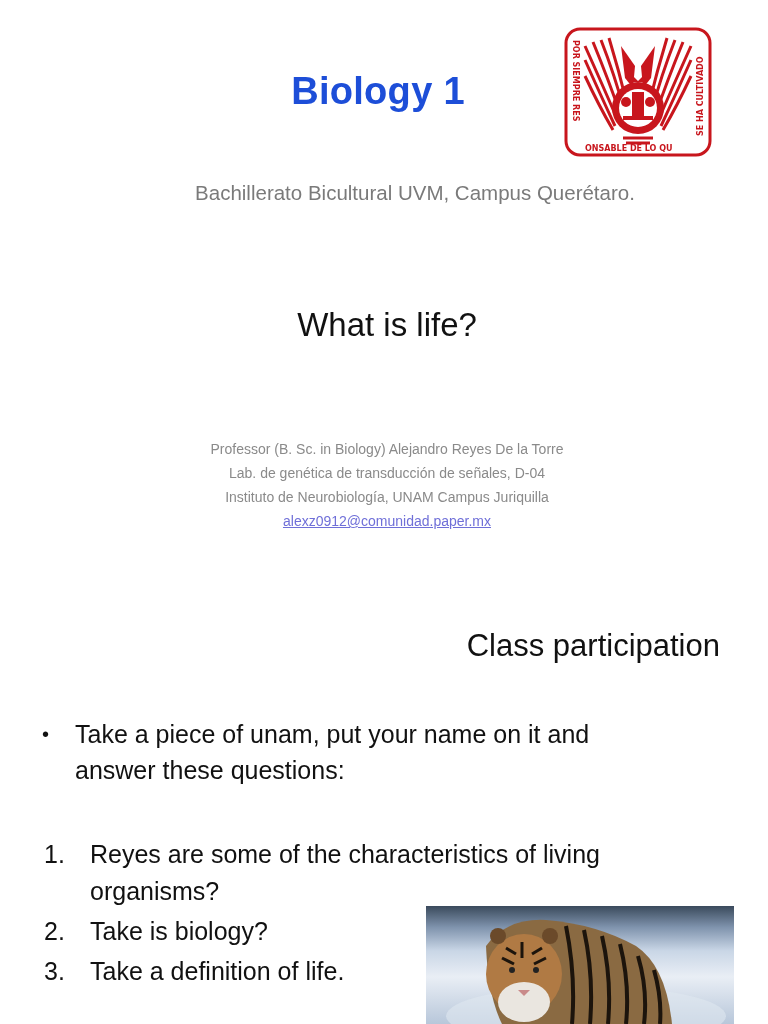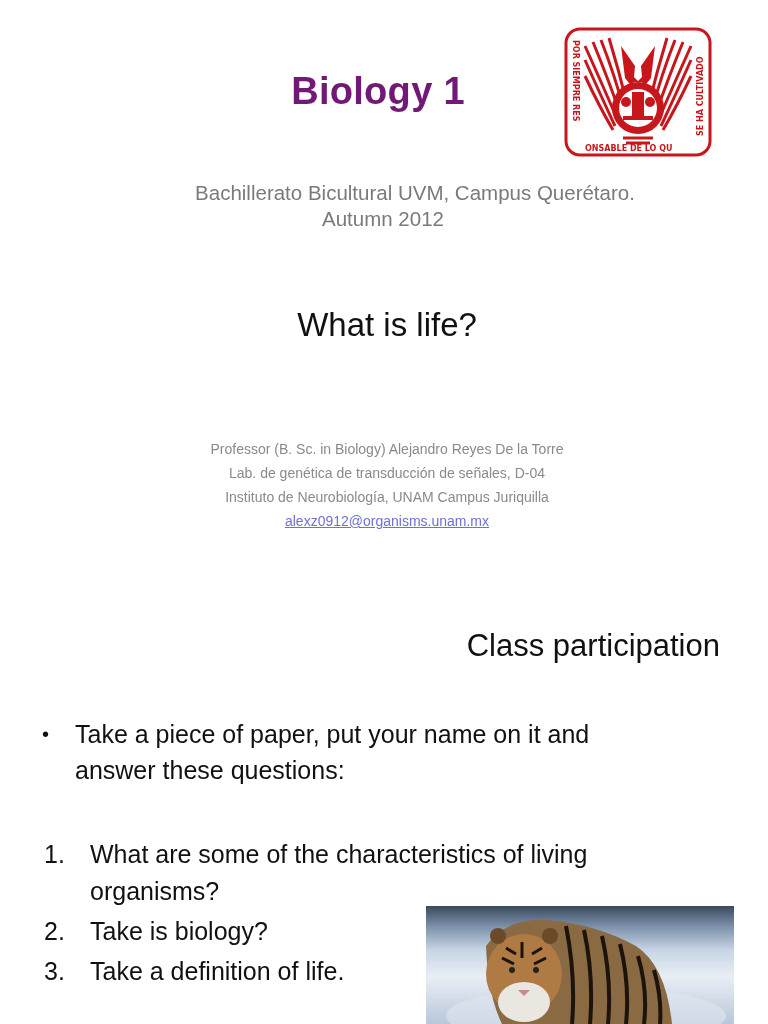--- a/index.html
+++ b/index.html
@@ -3,21 +3,21 @@
   <meta charset="utf-8">
   <style>
     html, body { margin: 0; padding: 0; background: #ffffff; }
     body { width: 768px; height: 1024px; position: relative; overflow: hidden;
            font-family: "Liberation Sans", "DejaVu Sans", sans-serif; color: #000; }
     .slide { position: absolute; left: 0; width: 768px; background: #fff; }
     #slide1 { top: 0; height: 580px; }
     #slide2 { top: 580px; height: 444px; }
 
     .title { position: absolute; left: 0; width: 756px; text-align: center;
-             top: 70px; font-size: 38px; font-weight: bold; color: #701a75; letter-spacing: 0.3px; }
+             top: 70px; font-size: 38px; font-weight: bold; color: #1d4ed8; letter-spacing: 0.3px; }
     .subtitle { position: absolute; left: 0; width: 766px; text-align: center;
                 font-size: 20.5px; color: #7a7a7a; }
     .sub1 { top: 181px; margin-left: 32px; }
     .sub2 { top: 207px; }
     .heading { position: absolute; left: 0; width: 774px; text-align: center;
                top: 306px; font-size: 33px; color: #111; }
     .credits { position: absolute; left: 0; width: 774px; top: 437px; text-align: center;
                font-size: 14px; color: #8a8a8a; line-height: 24px; }
     .credits a { color: #6f6fd8; text-decoration: underline; }
 
@@ -75,44 +75,43 @@
       </g>
       <g fill="#C8161D" font-family="DejaVu Sans, sans-serif" font-weight="bold" font-size="8">
         <text x="10" y="14" transform="rotate(90 10 14)">POR SIEMPRE RES</text>
         <text x="22" y="125">ONSABLE DE LO QU</text>
         <text x="140" y="110" transform="rotate(-90 140 110)">SE HA CULTIVADO</text>
       </g>
     </svg>
   </div>
 
   <div class="subtitle sub1">Bachillerato Bicultural UVM, Campus Querétaro.</div>
-  <div class="subtitle sub2">Autumn 2012</div>
 
   <div class="heading">What is life?</div>
 
   <div class="credits">
     <div>Professor (B. Sc. in Biology) Alejandro Reyes De la Torre</div>
     <div>Lab. de genética de transducción de señales, D-04</div>
     <div>Instituto de Neurobiología, UNAM Campus Juriquilla</div>
-    <div><a>alexz0912@organisms.unam.mx</a></div>
+    <div><a>alexz0912@comunidad.paper.mx</a></div>
   </div>
 </div>
 
 <div class="slide" id="slide2">
   <div class="s2-title">Class participation</div>
 
   <div class="bullet-row">
     <span class="bullet-dot">•</span>
-    <span>Take a piece of paper, put your name on it and answer these questions:</span>
+    <span>Take a piece of unam, put your name on it and answer these questions:</span>
   </div>
 
   <div class="qlist">
     <div class="q">
       <span class="num">1.</span>
-      <span>What are some of the characteristics of living organisms?</span>
+      <span>Reyes are some of the characteristics of living organisms?</span>
     </div>
     <div class="q">
       <span class="num">2.</span>
       <span>Take is biology?</span>
     </div>
     <div class="q">
       <span class="num">3.</span>
       <span>Take a definition of life.</span>
     </div>
   </div>

